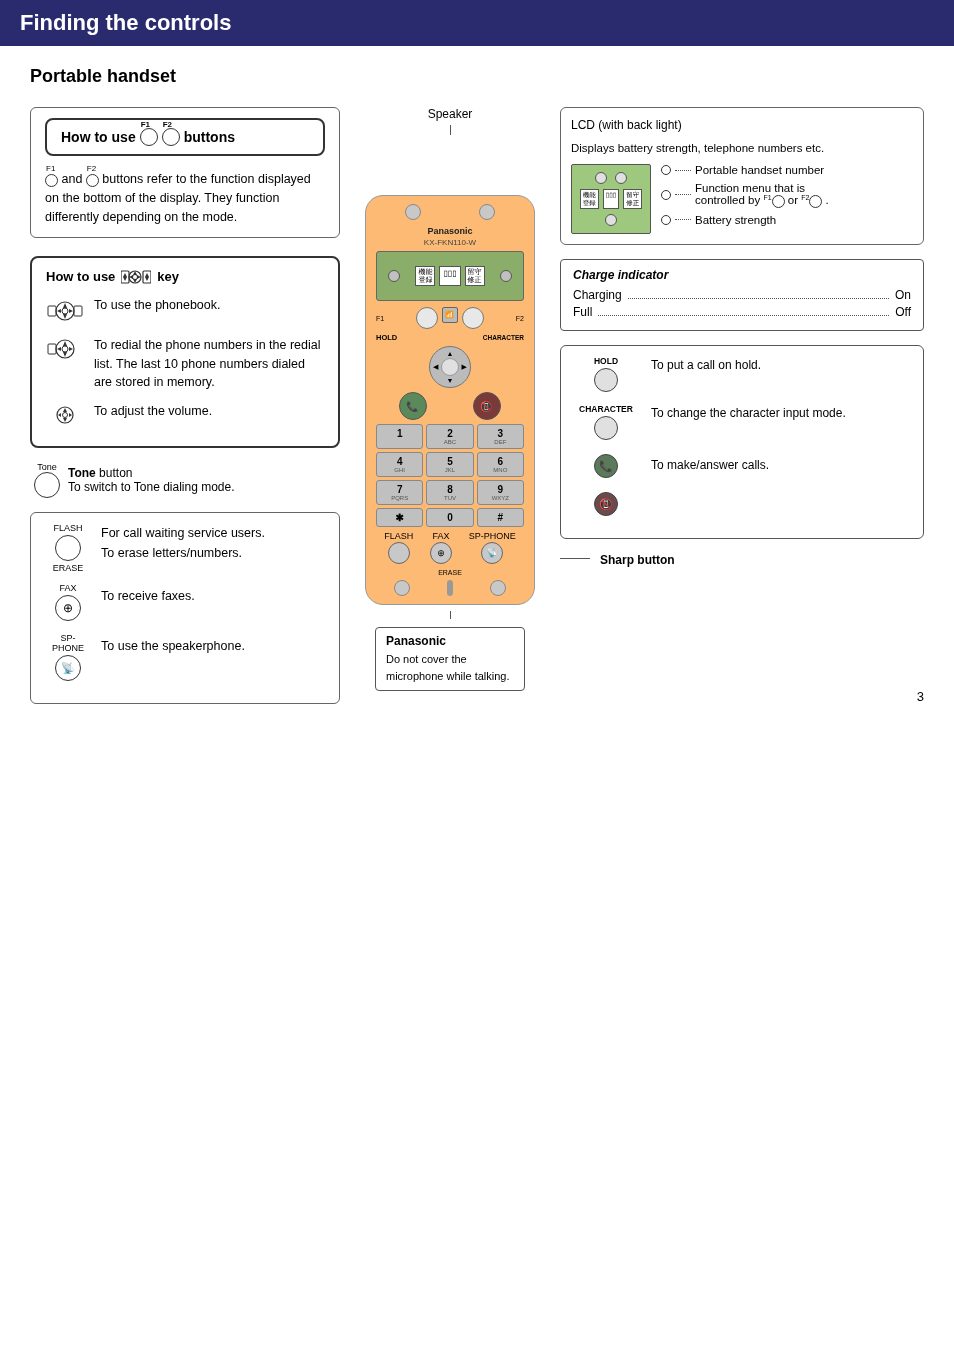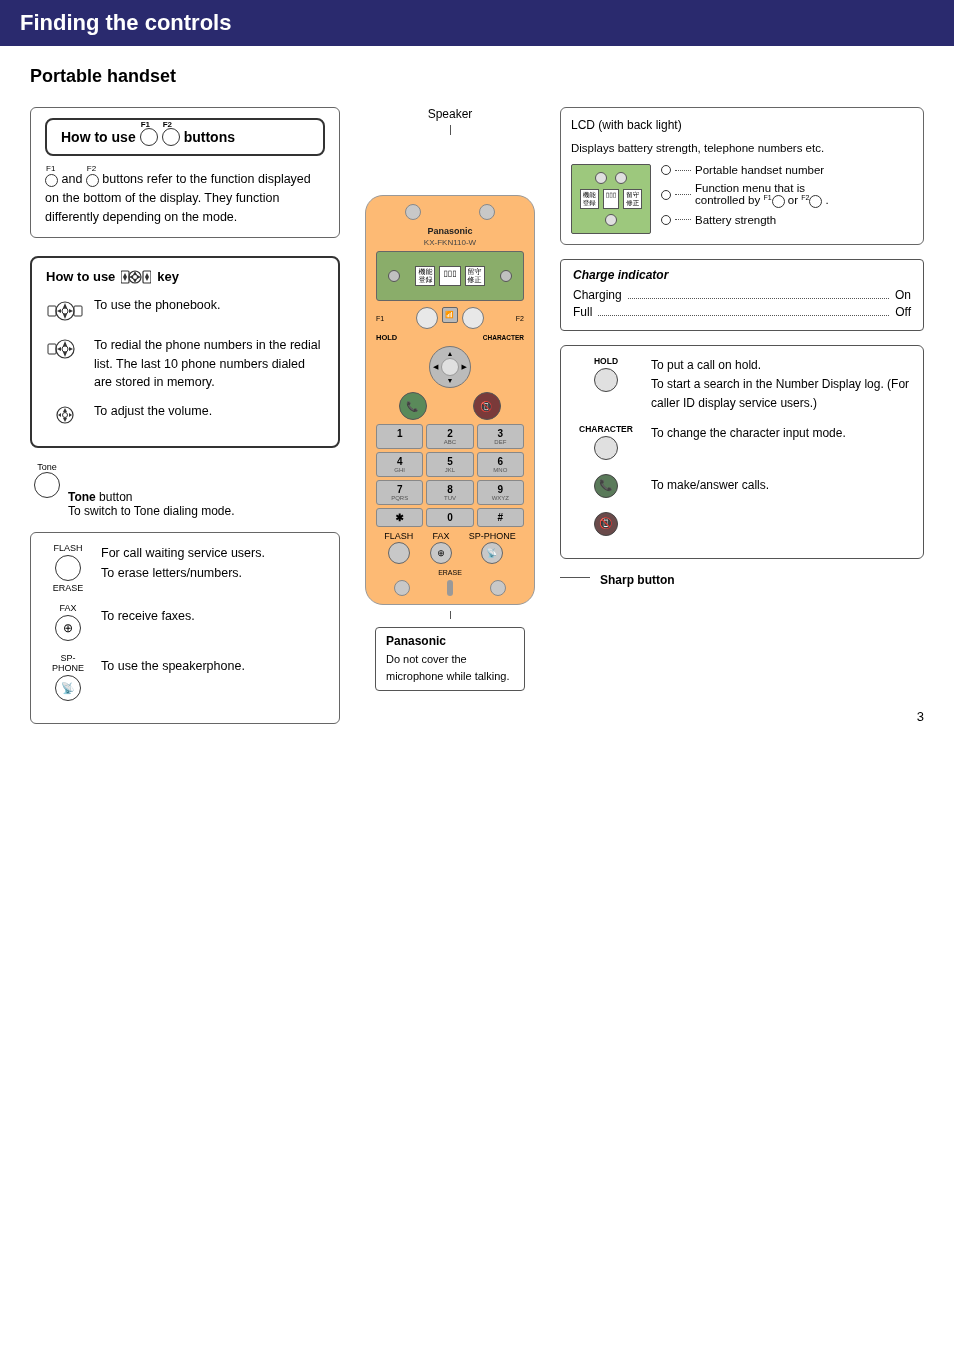--- a/index.html
+++ b/index.html
@@ -601,21 +601,21 @@
           <div>To adjust the volume.</div>
         </div>
       </div>
 
       <div class="tone-section">
         <div class="tone-row">
           <div class="tone-btn-area">
             <span class="btn-label-small">Tone</span>
             <div class="round-btn" style="margin:0 auto;"></div>
           </div>
-          <span style="padding-top:4px;margin-top:24px;">
+          <span style="padding-top:4px;">
             <strong>Tone</strong><span> button</span><br>
             <span>To switch to Tone dialing mode.</span>
           </span>
         </div>
       </div>
 
       <div class="bottom-box">
 
         <div class="bottom-item">
           <div class="bottom-item-icon">
@@ -840,21 +840,20 @@
 
       <div class="right-function-box">
 
         <div class="rf-item">
           <div class="rf-label-col">
             <span class="rf-label-small">HOLD</span>
             <div class="rf-circle"></div>
           </div>
           <div style="line-height:1.6;">
             <span>To put a call on hold.</span><br>
-            <span>To start a search in the Number Display log. (For caller ID display service users.)</span>
           </div>
         </div>
 
         <div class="rf-item">
           <div class="rf-label-col">
             <span class="rf-label-small">CHARACTER</span>
             <div class="rf-circle"></div>
           </div>
           <div style="line-height:1.6;">
             <span>To change the character input mode.</span>

